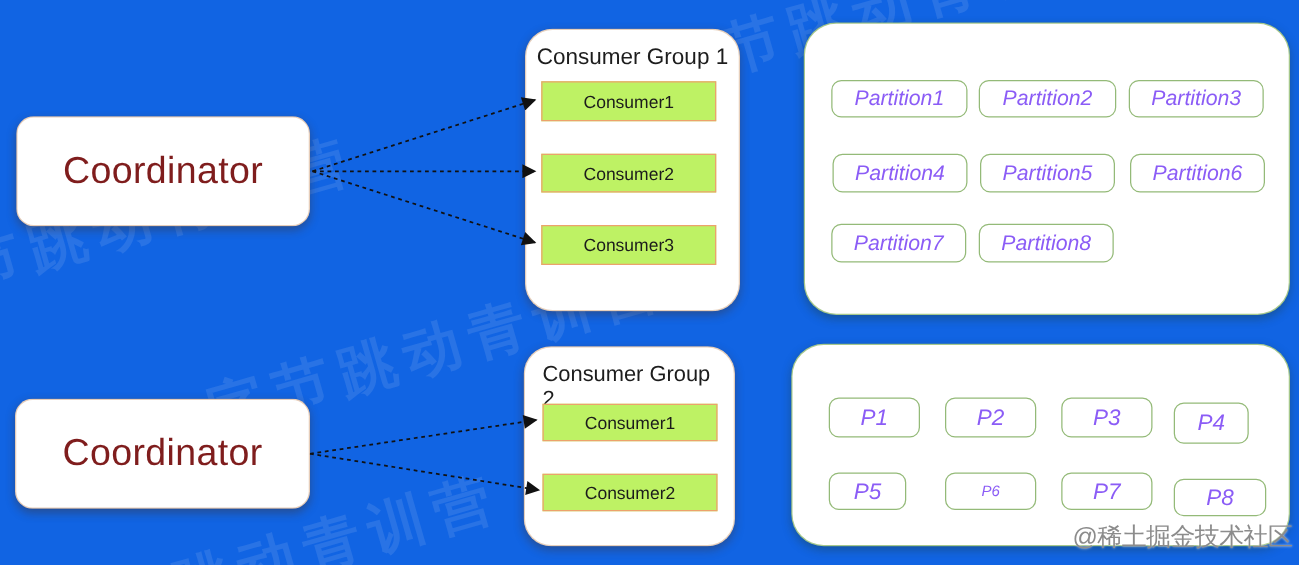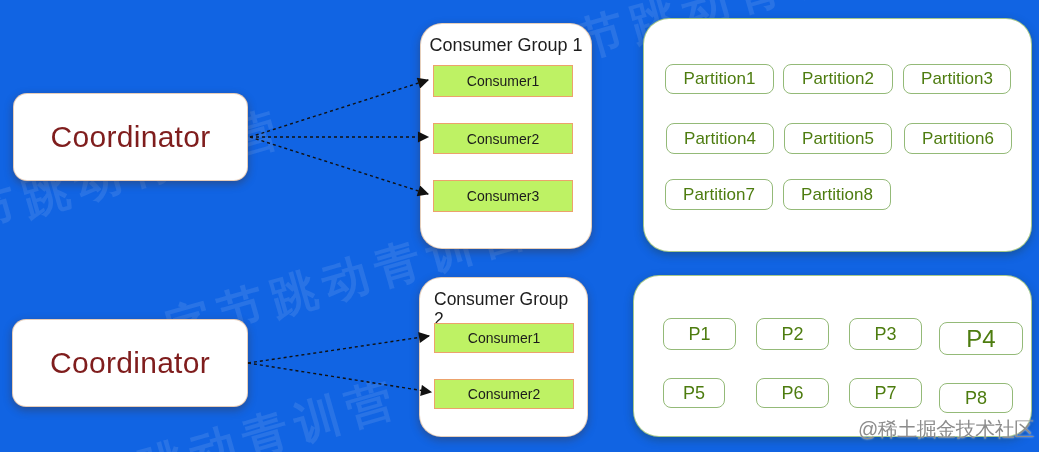--- a/index.html
+++ b/index.html
@@ -67,38 +67,38 @@
     border:1.5px solid rgba(150,190,120,0.85);
     box-shadow:0 3px 8px rgba(35,55,30,0.35);
   }
   #partition-set-top{left:643px;top:18px;width:389px;height:234px;}
   #partition-set-bottom{left:633px;top:275px;width:399px;height:162px;}
 
   .partition-box{
     position:absolute;background:#ffffff;box-sizing:border-box;
     border:1.5px solid #94BA78;border-radius:8px;
     display:flex;align-items:center;justify-content:center;
-    font-size:17px;color:#4d7c0f;
+    font-size:17px;color:#8b5cf6;font-style:italic;
   }
   
   #pt1{left:21px;top:45px;width:109px;height:30px;}
   #pt2{left:139px;top:45px;width:110px;height:30px;}
   #pt3{left:259px;top:45px;width:108px;height:30px;text-align:right;}
   #pt4{left:22px;top:104px;width:108px;height:31px;}
   #pt5{left:140px;top:104px;width:108px;height:31px;}
   #pt6{left:260px;top:104px;width:108px;height:31px;}
   #pt7{left:21px;top:160px;width:108px;height:31px;}
   #pt8{left:139px;top:160px;width:108px;height:31px;}
   
   #pb1{left:29px;top:42px;width:73px;height:32px;font-size:18px;}
   #pb2{left:122px;top:42px;width:73px;height:32px;font-size:18px;}
   #pb3{left:215px;top:42px;width:73px;height:32px;font-size:18px;}
-  #pb4{left:305px;top:46px;width:84px;height:33px;font-size:24px;}
+  #pb4{left:305px;top:46px;width:60px;height:33px;font-size:18px;}
   #pb5{left:29px;top:102px;width:62px;height:30px;font-size:18px;}
-  #pb6{left:122px;top:102px;width:73px;height:30px;font-size:18px;}
+  #pb6{left:122px;top:102px;width:73px;height:30px;font-size:12px;}
   #pb7{left:215px;top:102px;width:73px;height:30px;font-size:18px;}
   #pb8{left:305px;top:107px;width:74px;height:30px;font-size:18px;}
 
   
   #arrows-layer{position:absolute;left:0;top:0;z-index:3;pointer-events:none;}
 
   
   #credit-watermark{
     position:absolute;z-index:4;left:858px;top:416px;
     font-size:20px;color:#8C8C8C;letter-spacing:-0.5px;white-space:nowrap;

